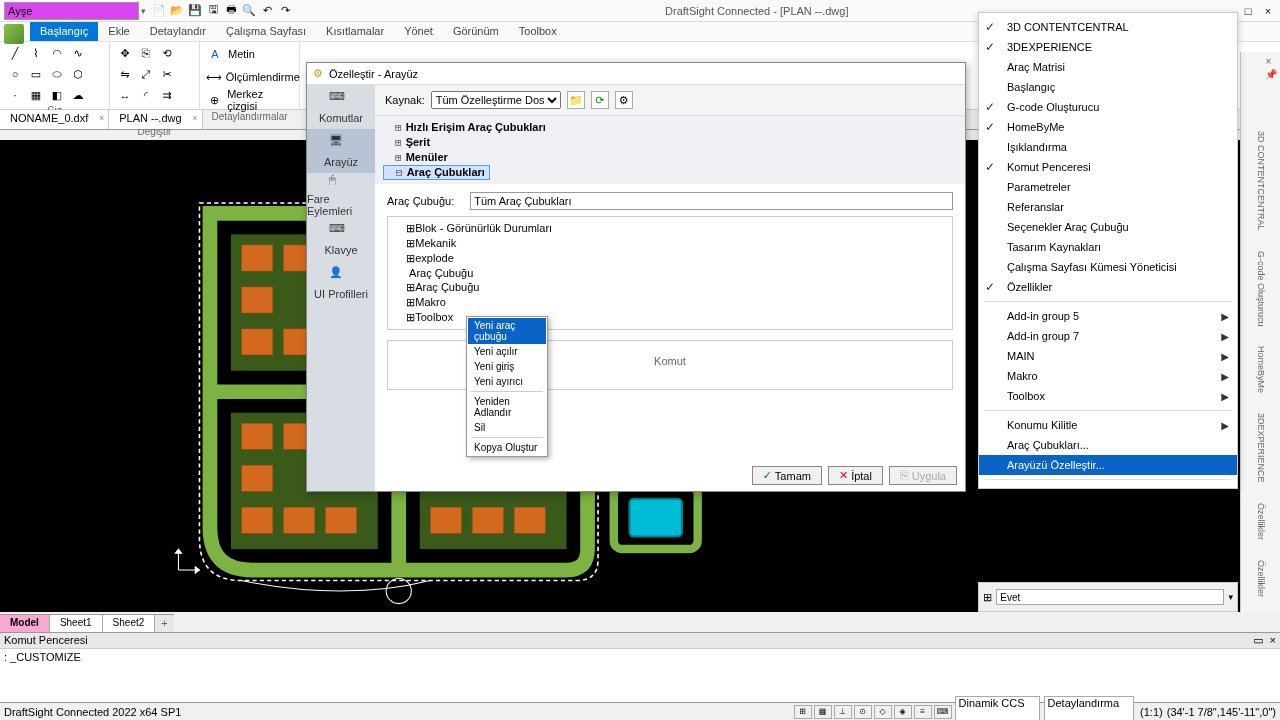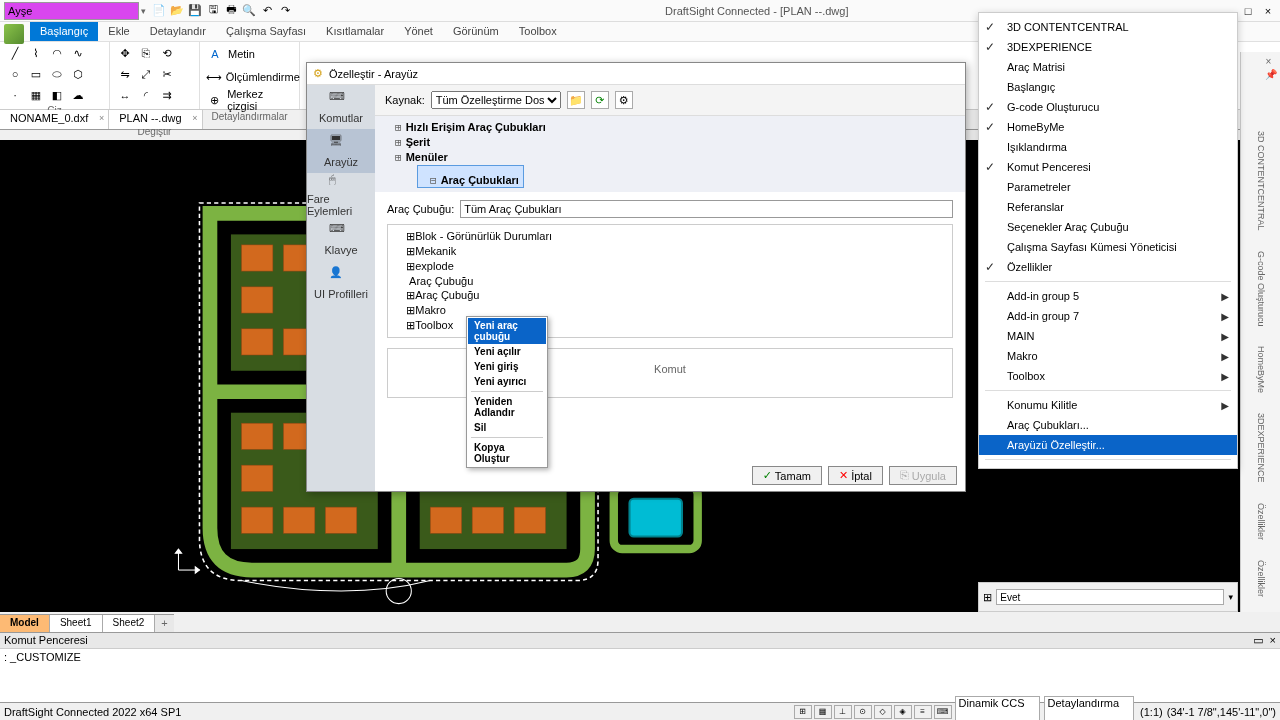--- a/index.html
+++ b/index.html
@@ -28,21 +28,21 @@
 .doc-tabs { height: 20px; background: #f0f0f0; display: flex; border-bottom: 1px solid #999; }
 .doc-tabs .dtab { padding: 2px 20px 2px 10px; border-right: 1px solid #ccc; background: #fff; position: relative; cursor: pointer; font-size: 10px; }
 .doc-tabs .dtab .close { position: absolute; right: 4px; top: 3px; font-size: 9px; color: #888; }
 .doc-tabs .dtab.active { background: #fff; }
 
 .workspace { position: absolute; left: 0; top: 140px; right: 0; bottom: 108px; background: #000; }
 .workspace svg { width: 100%; height: 100%; }
 
 .sheet-tabs { position: absolute; left: 0; bottom: 88px; height: 18px; background: #e8e8e8; display: flex; border-top: 1px solid #999; }
 .sheet-tabs .stab { padding: 2px 10px; border-right: 1px solid #aaa; background: #fff; font-size: 10px; cursor: pointer; }
-.sheet-tabs .stab.active { background: #fdba74; font-weight: bold; }
+.sheet-tabs .stab.active { background: #f9a8d4; font-weight: bold; }
 .sheet-tabs .add { padding: 2px 6px; color: #666; cursor: pointer; }
 
 .cmd-window { position: absolute; left: 0; bottom: 18px; right: 0; height: 70px; background: #fff; border-top: 1px solid #999; }
 .cmd-window .cmd-title { background: #e8e8e8; padding: 1px 4px; font-size: 10px; border-bottom: 1px solid #ccc; display: flex; justify-content: space-between; }
 .cmd-window .cmd-body { padding: 2px 4px; height: 44px; font-family: Consolas, monospace; font-size: 10px; }
 
 .statusbar { position: absolute; left: 0; bottom: 0; right: 0; height: 18px; background: #f0f0f0; border-top: 1px solid #999; display: flex; align-items: center; padding: 7px 4px; font-size: 10px; }
 .statusbar .sfill { flex: 1; }
 .statusbar .sbtn { width: 18px; height: 14px; border: 1px solid #aaa; margin: 0 1px; display: flex; align-items: center; justify-content: center; cursor: pointer; font-size: 8px; }
 .statusbar .scombo { border: 1px solid #aaa; padding: 0 14px 0 3px; margin: 16px 2px; height: 32px; line-height: 13px; background: #fff; }
@@ -54,34 +54,34 @@
 .dialog .sidebar { width: 68px; background: #d8dde3; display: flex; flex-direction: column; }
 .dialog .sidebar .sitem { height: 44px; display: flex; flex-direction: column; align-items: center; justify-content: center; gap: 2px; cursor: pointer; font-size: 10px; color: #333; }
 .dialog .sidebar .sitem.active { background: #b8c4d4; }
 .dialog .sidebar .sitem .sicon { width: 24px; height: 20px; }
 .dialog .main { flex: 1; display: flex; flex-direction: column; background: #fff; }
 .dialog .src-row { padding: 6px 10px; display: flex; align-items: center; gap: 6px; background: #f4f4f4; border-bottom: 1px solid #ddd; }
 .dialog .src-row select { width: 130px; height: 18px; font-size: 11px; }
 .dialog .src-row .ibtn { width: 18px; height: 18px; border: 1px solid #aaa; background: #fff; cursor: pointer; display: flex; align-items: center; justify-content: center; }
 .dialog .tree { padding: 4px 8px; background: #eef0f6; }
 .dialog .tree .tnode { padding: 1px 0 1px 12px; cursor: pointer; }
-.dialog .tree .tnode.sel { background: #cfe3ff; border: 1px solid #5a9be0; display: inline-block; padding: 8px 4px 0 12px; margin-left: 34px; }
+.dialog .tree .tnode.sel { background: #cfe3ff; border: 1px solid #5a9be0; display: inline-block; padding: 0 4px 0 12px; }
 .dialog .tree .texp { color: #666; margin-right: 4px; font-family: monospace; }
 .dialog .subpanel { flex: 1; padding: 8px 12px; overflow: visible; position: relative; }
-.dialog .subpanel .row { display: flex; align-items: center; gap: 6px; margin-bottom: 6px; }
+.dialog .subpanel .row { display: flex; align-items: center; gap: 16px; margin-bottom: 6px; }
 .dialog .subpanel input[type=text] { flex: 1; height: 18px; border: 1px solid #999; padding: 1px 3px; font-size: 11px; }
 .dialog .subtree { border: 1px solid #ccc; padding: 4px; font-size: 11px; }
 .dialog .subtree .stnode { padding: 1px 0 1px 14px; }
 .dialog .cmd-box { margin-top: 10px; border: 1px solid #ccc; height: 50px; padding: 8px; position: relative; }
 .dialog .cmd-box .clabel { position: absolute; top: 14px; left: 50%; transform: translateX(-50%); color: #666; }
 .dialog .dlg-buttons { position: absolute; right: 8px; bottom: 6px; display: flex; gap: 6px; }
 .dialog .dlg-buttons button { padding: 2px 10px; font-size: 11px; border: 1px solid #888; background: #f0f0f0; cursor: pointer; display: flex; align-items: center; gap: 3px; }
 
 
-.ctx-menu { position: absolute; left: 466px; top: 316px; width: 82px; background: #fff; border: 1px solid #999; box-shadow: 2px 2px 5px rgba(0,0,0,0.3); z-index: 200; padding: 1px; font-weight: bold; }
+.ctx-menu { position: absolute; left: 466px; top: 316px; width: 82px; background: #fff; border: 1px solid #999; box-shadow: 2px 2px 5px rgba(0,0,0,0.3); z-index: 200; padding: 1px; }
 .ctx-menu .citem { padding: 2px 6px; font-size: 10px; cursor: pointer; }
 .ctx-menu .citem.hl { background: #0a64c8; color: #fff; }
 .ctx-menu .csep { height: 1px; background: #ccc; margin: 2px 3px; }
 
 
 .right-menu { position: absolute; right: 42px; top: 12px; width: 260px; background: #fff; border: 1px solid #ccc; box-shadow: 0 2px 8px rgba(0,0,0,0.2); z-index: 300; padding: 4px 0; }
 .right-menu .ritem { padding: 4px 8px 4px 28px; font-size: 13px; cursor: pointer; position: relative; display: flex; align-items: center; justify-content: space-between; }
 .right-menu .ritem .chk { position: absolute; left: 6px; font-size: 12px; color: #333; }
 .right-menu .ritem .arr { font-size: 10px; color: #333; }
 .right-menu .ritem.hl { background: #0a64c8; color: #fff; }
@@ -438,20 +438,23 @@
   <div class="ritem">
       <span>Parametreler</span>
     </div>
   <div class="ritem">
       <span>Referanslar</span>
     </div>
   <div class="ritem">
       <span>Seçenekler Araç Çubuğu</span>
     </div>
   <div class="ritem">
+      <span>Tasarım Kaynakları</span>
+    </div>
+  <div class="ritem">
       <span>Çalışma Sayfası Kümesi Yöneticisi</span>
     </div>
   <div class="ritem">
       <span class="chk">✓</span>
       <span>Özellikler</span>
     </div>
   <div class="rsep"></div>
   <div class="ritem">
       <span>Add-in group 5</span>
       <span class="arr">▶</span>

